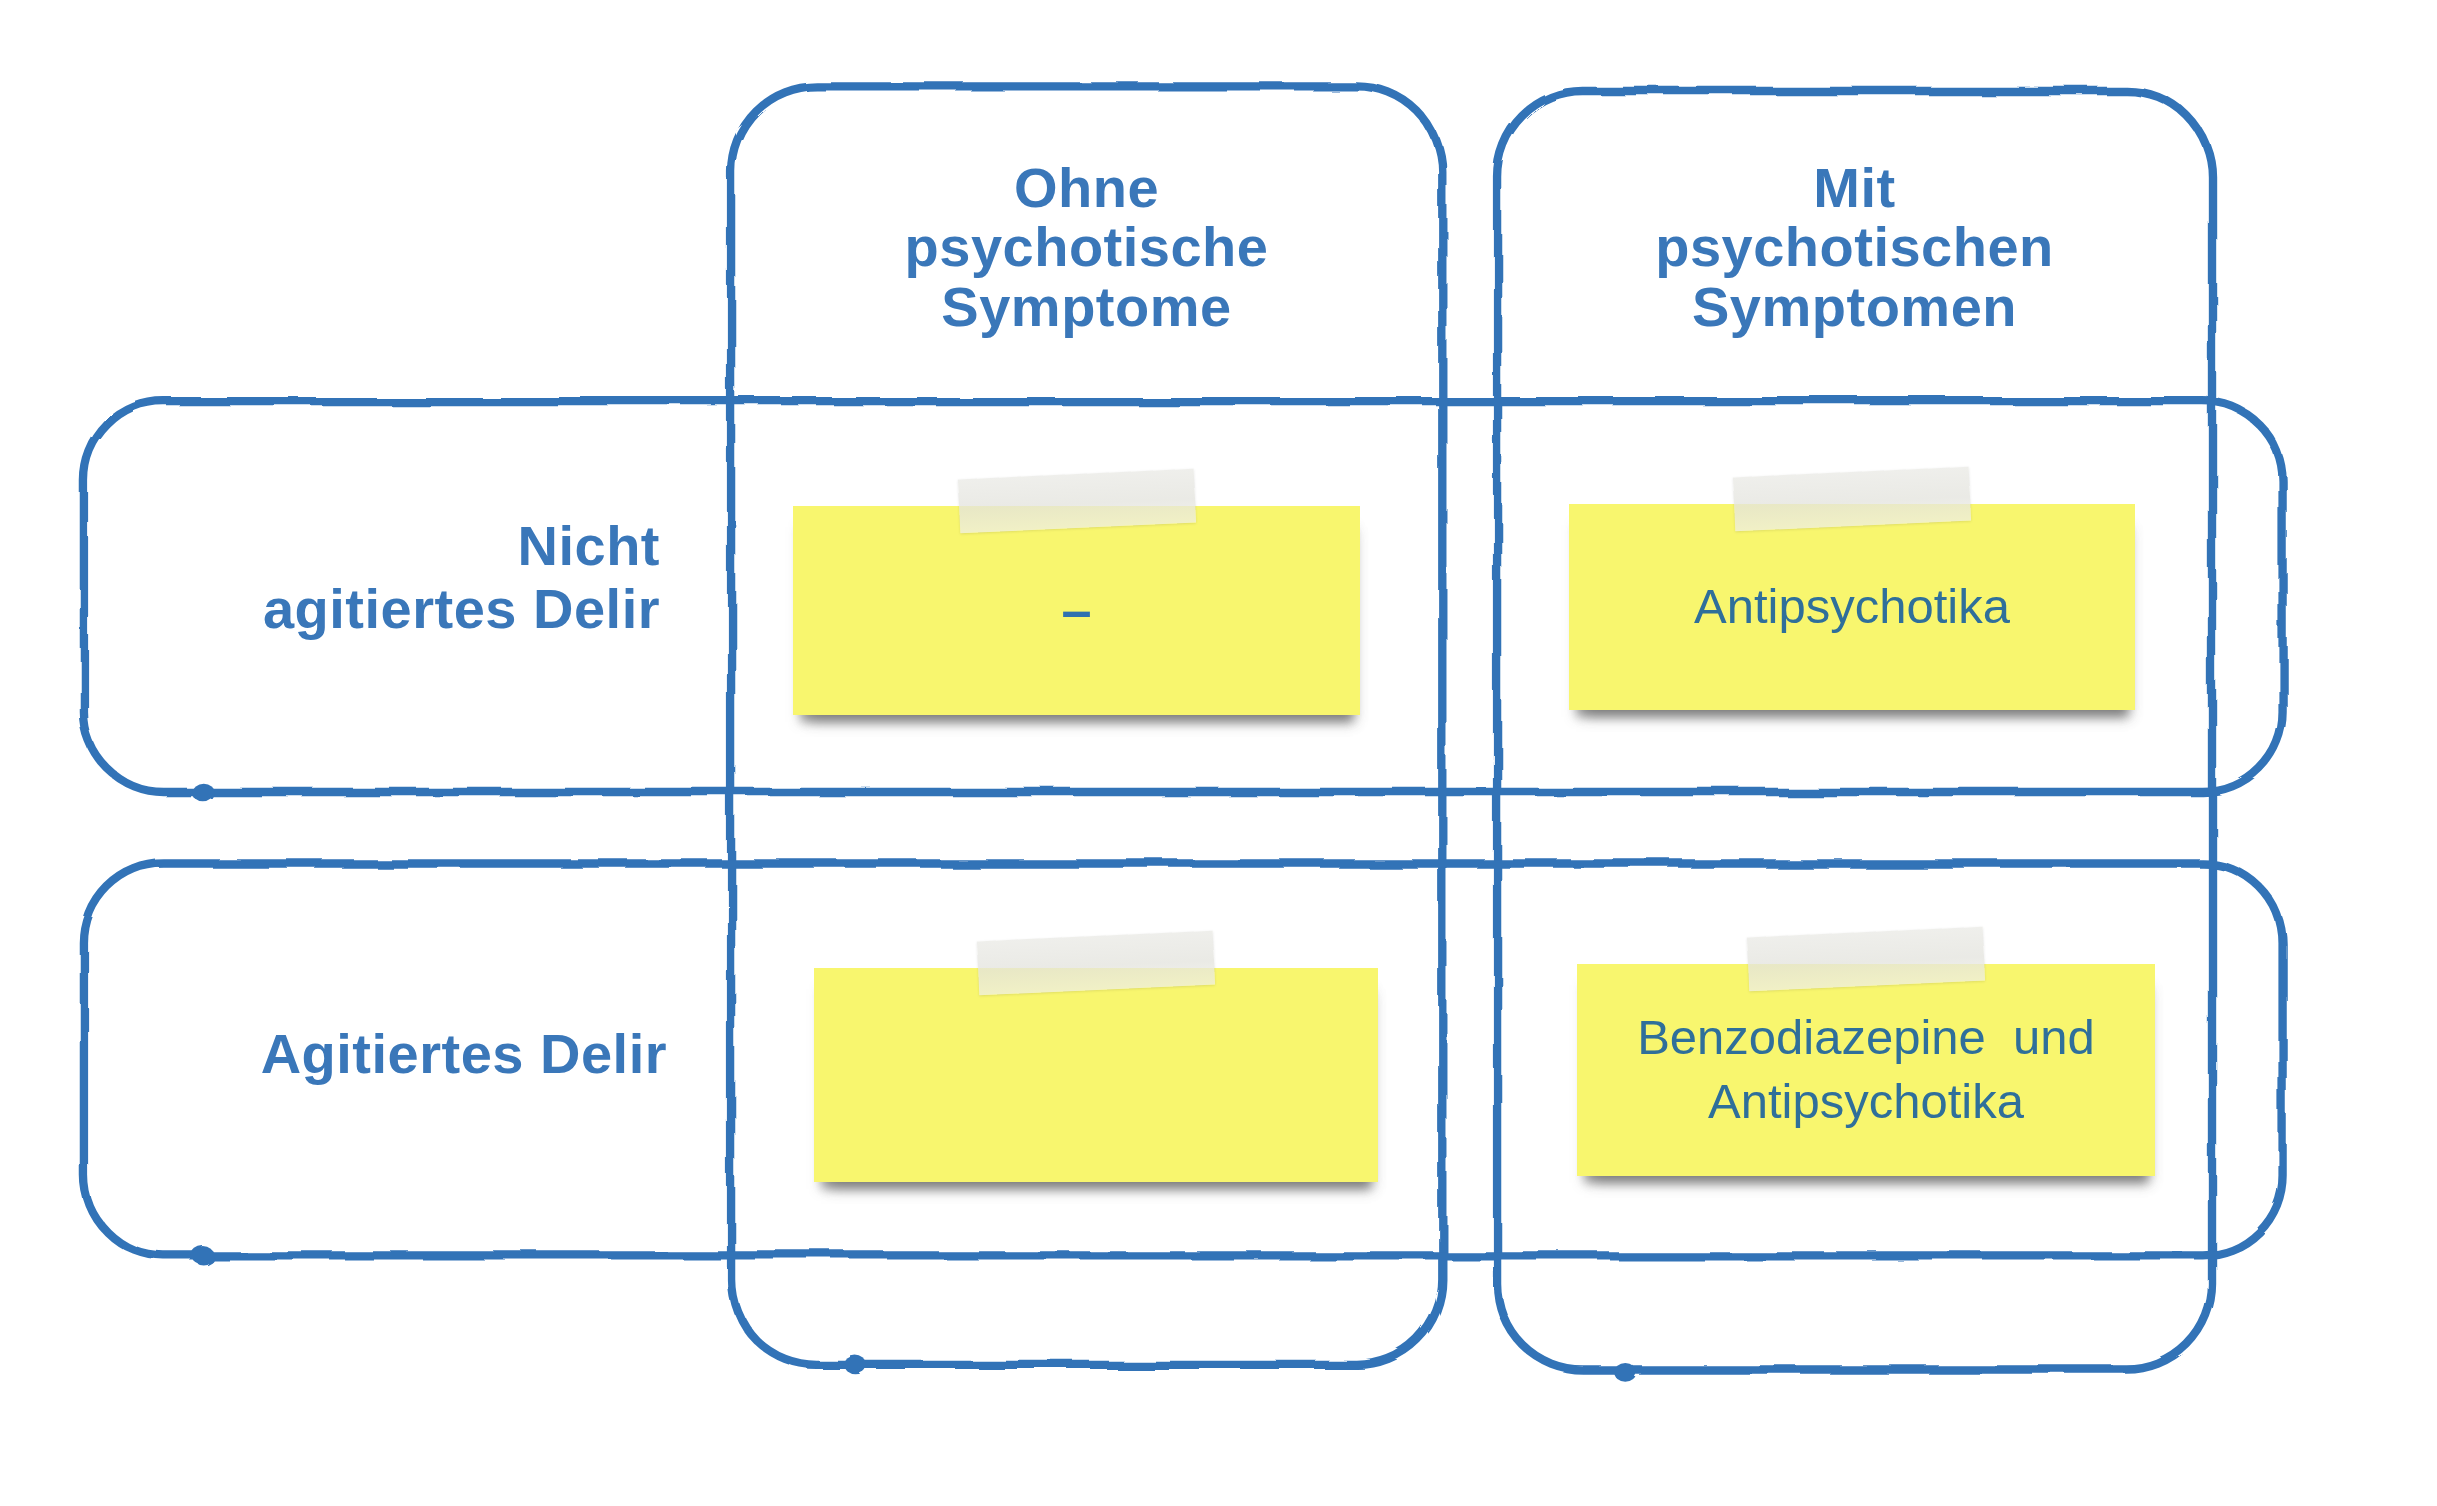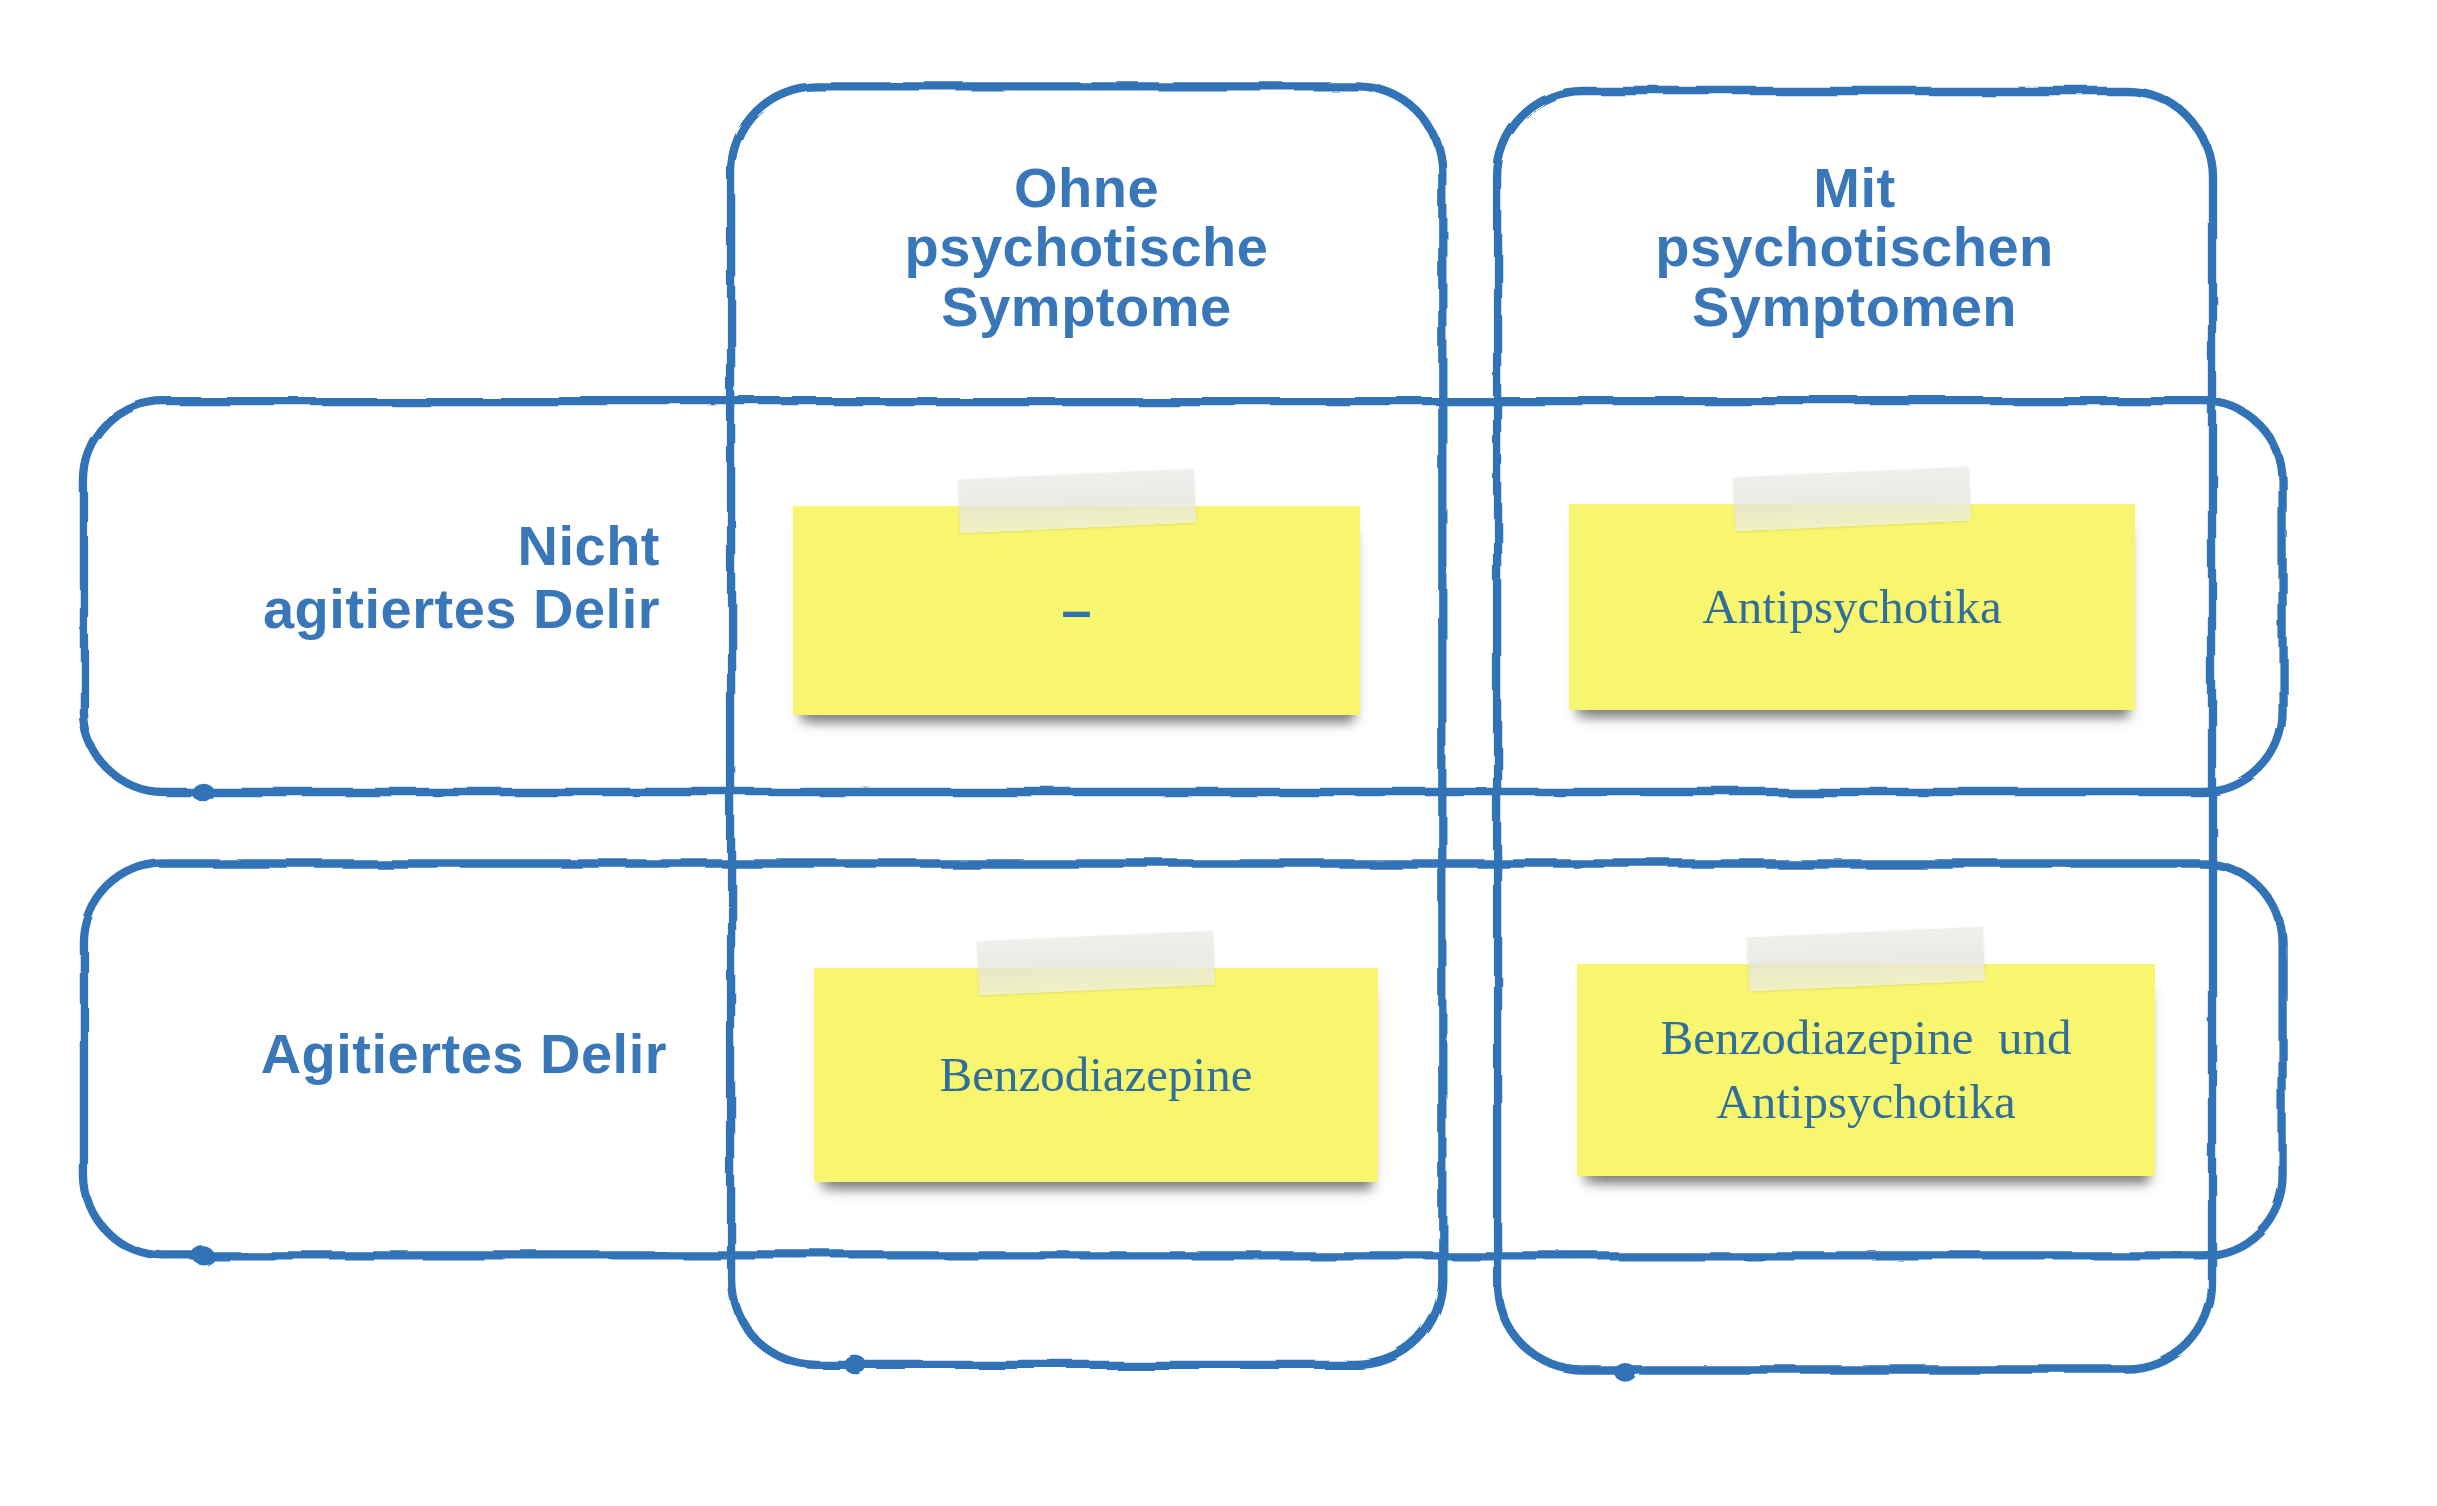--- a/index.html
+++ b/index.html
@@ -58,21 +58,21 @@
     align-items: center;
     justify-content: center;
     text-align: center;
   }
   .note.n1 { left: 793px;  top: 506px;  width: 567px; height: 209px; }
   .note.n2 { left: 1569px; top: 504px;  width: 566px; height: 206px; }
   .note.n3 { left: 814px;  top: 968px; width: 564px; height: 214px; }
   .note.n4 { left: 1577px; top: 964px; width: 578px; height: 212px; justify-content: center; }
 
   .note-text {
-    font-family: Liberation Serif, serif;
+    font-family: Liberation Sans, sans-serif;
     font-size: 49px;
     line-height: 1.3;
     color: #2F6F9A;
     white-space: pre-wrap;
     padding: 0 18.6px;
   }
   .note-text.dash {
     font-family: "Liberation Sans", sans-serif;
     font-weight: bold;
     font-size: 54px;
@@ -134,21 +134,20 @@
     <span class="note-text dash">–</span>
   </div>
 
   <div class="note n2">
     <div class="tape"></div>
     <span class="note-text">Antipsychotika</span>
   </div>
 
   <div class="note n3">
     <div class="tape"></div>
-    <span class="note-text">Benzodiazepine</span>
   </div>
 
   <div class="note n4">
     <div class="tape"></div>
     <span class="note-text">Benzodiazepine  und
 Antipsychotika</span>
   </div>
 
 </div>
 

